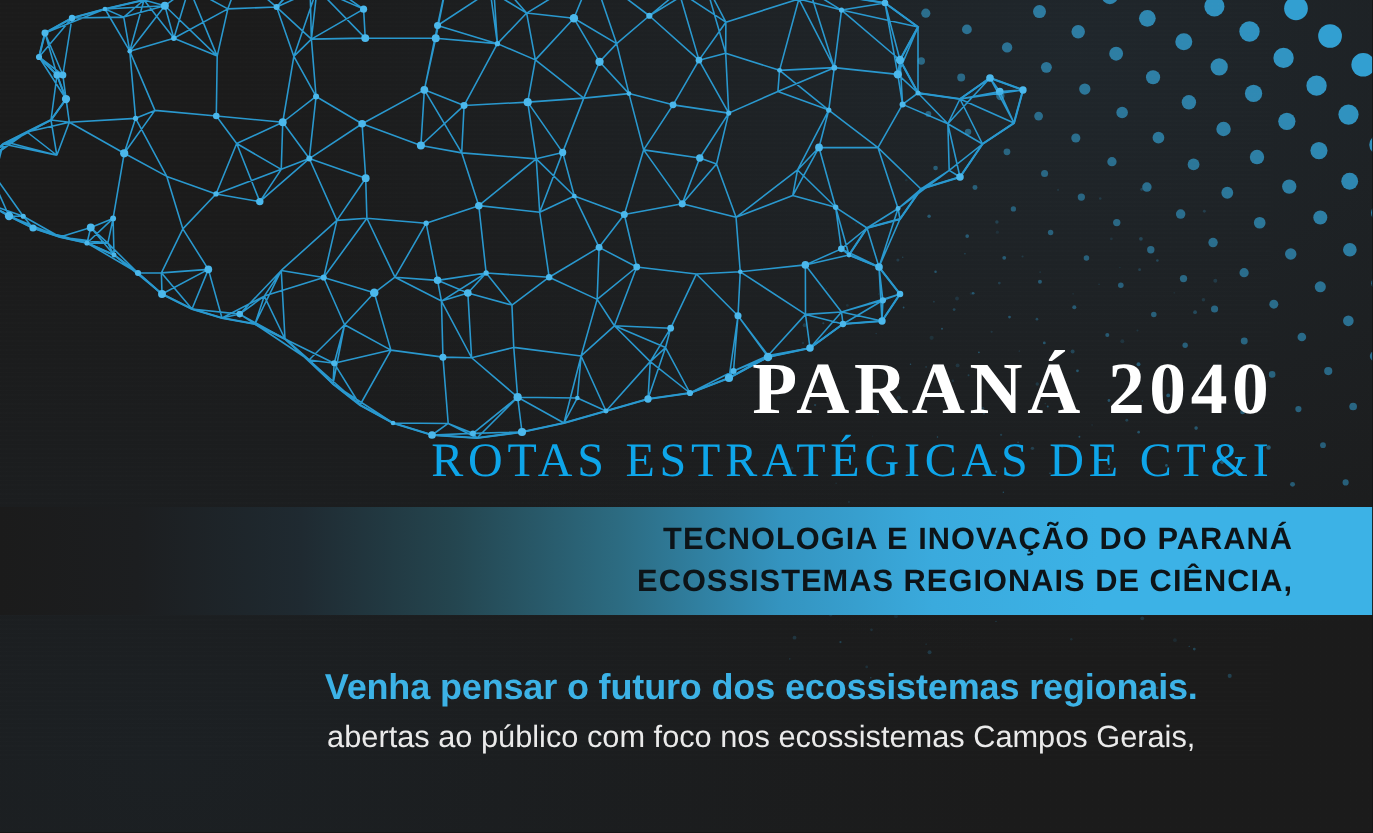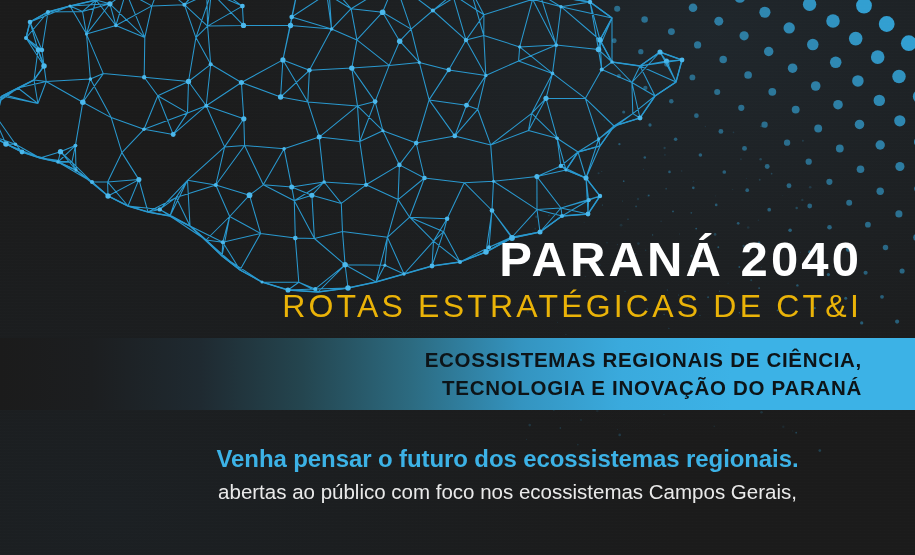--- a/index.html
+++ b/index.html
@@ -39,37 +39,38 @@
     position: absolute;
     top: 0;
     left: 0;
     width: 915px;
     height: 555px;
     pointer-events: none;
   }
   
   #title-block {
     position: absolute;
-    right: 53px;
+    right: 66px;
     top: 234px;
     text-align: right;
     width: 820px;
+    font-family: Liberation Serif, serif;
   }
   #headline {
     display: block;
     color: #ffffff;
     font-size: 49px;
     line-height: 50px;
     font-weight: 800;
     letter-spacing: 3.1px;
     white-space: nowrap;
   }
   #subheadline {
     display: block;
-    color: #eab308;
+    color: #0ea5e9;
     font-size: 32px;
     line-height: 40px;
     font-weight: 300;
     letter-spacing: 3.2px;
     white-space: nowrap;
     margin-top: 2px;
   }
   
   #banner {
     position: absolute;
@@ -520,22 +521,22 @@
 
   <div id="noise"></div>
 
   <div id="title-block">
     <span id="headline">PARANÁ 2040</span>
     <span id="subheadline">ROTAS ESTRATÉGICAS DE CT&amp;I</span>
   </div>
 
   <div id="banner">
     <div id="banner-text">
+      <span>TECNOLOGIA E INOVAÇÃO DO PARANÁ</span>
       <span>ECOSSISTEMAS REGIONAIS DE CIÊNCIA,</span>
-      <span>TECNOLOGIA E INOVAÇÃO DO PARANÁ</span>
     </div>
   </div>
 
   <div id="copy">
     <span id="cta-heading">Venha pensar o futuro dos ecossistemas regionais.</span>
     <span id="paragraph">
       <span class="ln">abertas ao público com foco nos ecossistemas Campos Gerais,</span>
     </span>
   </div>
 

